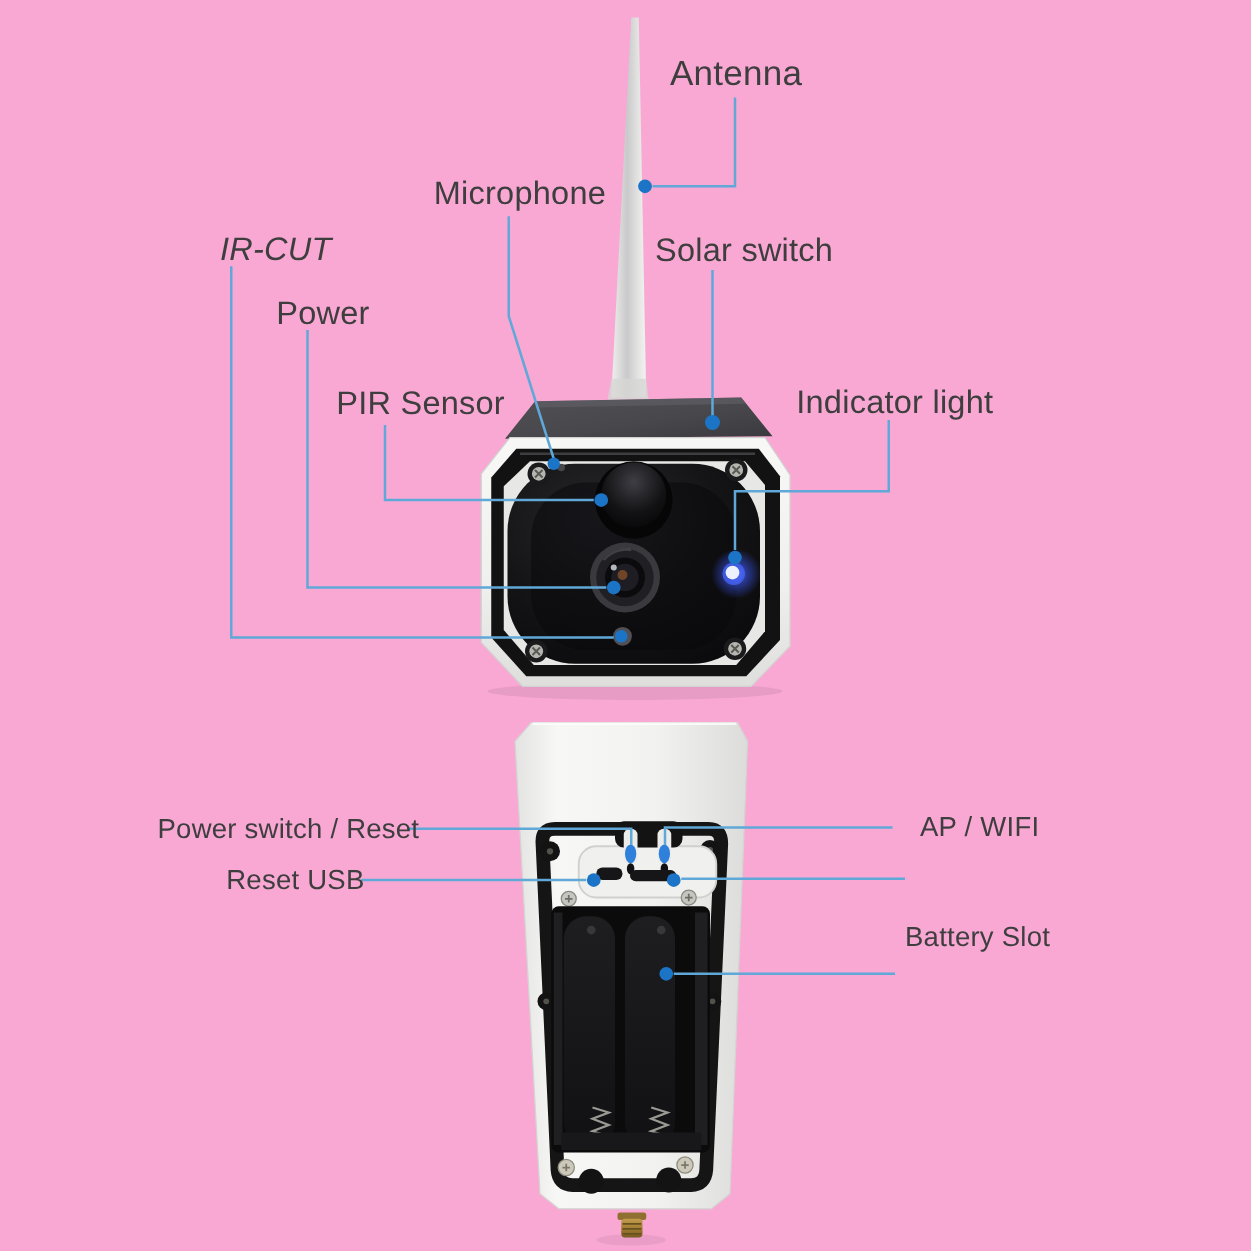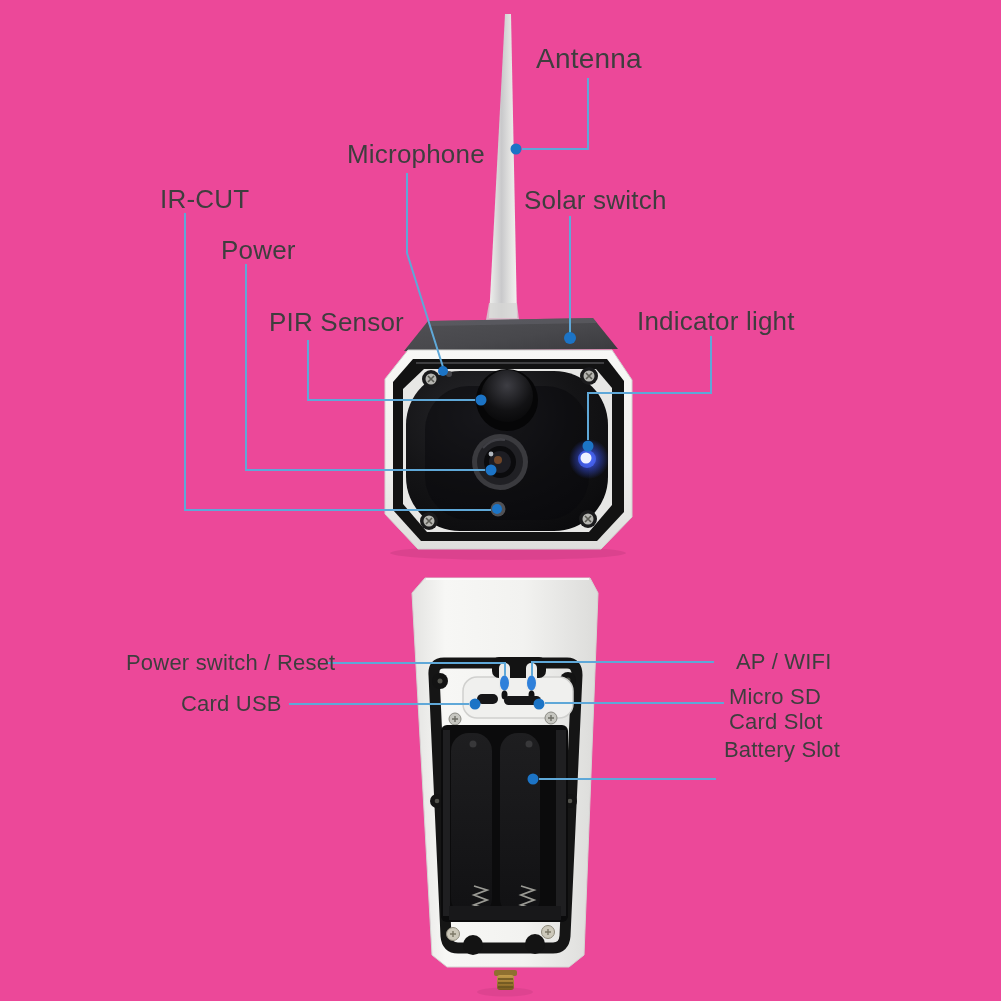--- a/index.html
+++ b/index.html
@@ -1,17 +1,17 @@
 <!DOCTYPE html>
 <html><head>
 <meta charset="utf-8">
 <style>
   html,body{margin:0;padding:0;background:#ffffff;}
   #stage{
-    position:relative;width:1001px;height:1001px;background:#ec4899;overflow:hidden;
+    position:relative;width:1001px;height:1001px;background:#f9a8d4;overflow:hidden;
     font-family:"Liberation Sans", sans-serif;
   }
   #device-svg{position:absolute;left:0;top:0;width:1001px;height:1001px;}
   .callout{
     position:absolute;color:#3e3e3e;font-family:"Liberation Sans",sans-serif;
     font-size:26px;line-height:1.08;white-space:pre-line;letter-spacing:0.2px;
   }
   .callout.small{font-size:22px;line-height:25px;}
   .callout.big{font-size:28px;}
 </style>
@@ -246,24 +246,22 @@
       <circle cx="588" cy="446" r="5.5"></circle>
       <circle cx="475" cy="704" r="5.5"></circle>
       <circle cx="539" cy="704" r="5.5"></circle>
       <circle cx="533" cy="779" r="5.5"></circle>
     </g>
   </svg>
 
   <div class="callout big" style="left:536px;top:44px;">Antenna</div>
   <div class="callout" style="left:347px;top:140px;">Microphone</div>
   <div class="callout" style="left:524px;top:186px;">Solar switch</div>
-  <div class="callout" style="left:160px;top:185px;">IR-CUT</div>
+  <div class="callout" style="left:176px;top:185px;font-style:italic;">IR-CUT</div>
   <div class="callout" style="left:221px;top:236px;">Power</div>
   <div class="callout" style="left:269px;top:308px;text-align:right;">PIR Sensor</div>
   <div class="callout small" style="left:126px;top:650px;">Power switch / Reset</div>
   <div class="callout" style="left:637px;top:307px;">Indicator light</div>
   <div class="callout small" style="left:736px;top:649px;">AP / WIFI</div>
-  <div class="callout small" style="left:181px;top:691px;">Card USB</div>
-  <div class="callout small" style="left:729px;top:684px;">Micro SD
-Card Slot</div>
+  <div class="callout small" style="left:181px;top:691px;">Reset USB</div>
   <div class="callout small" style="left:724px;top:737px;">Battery Slot</div>
 
 </div>
 
 </body></html>

